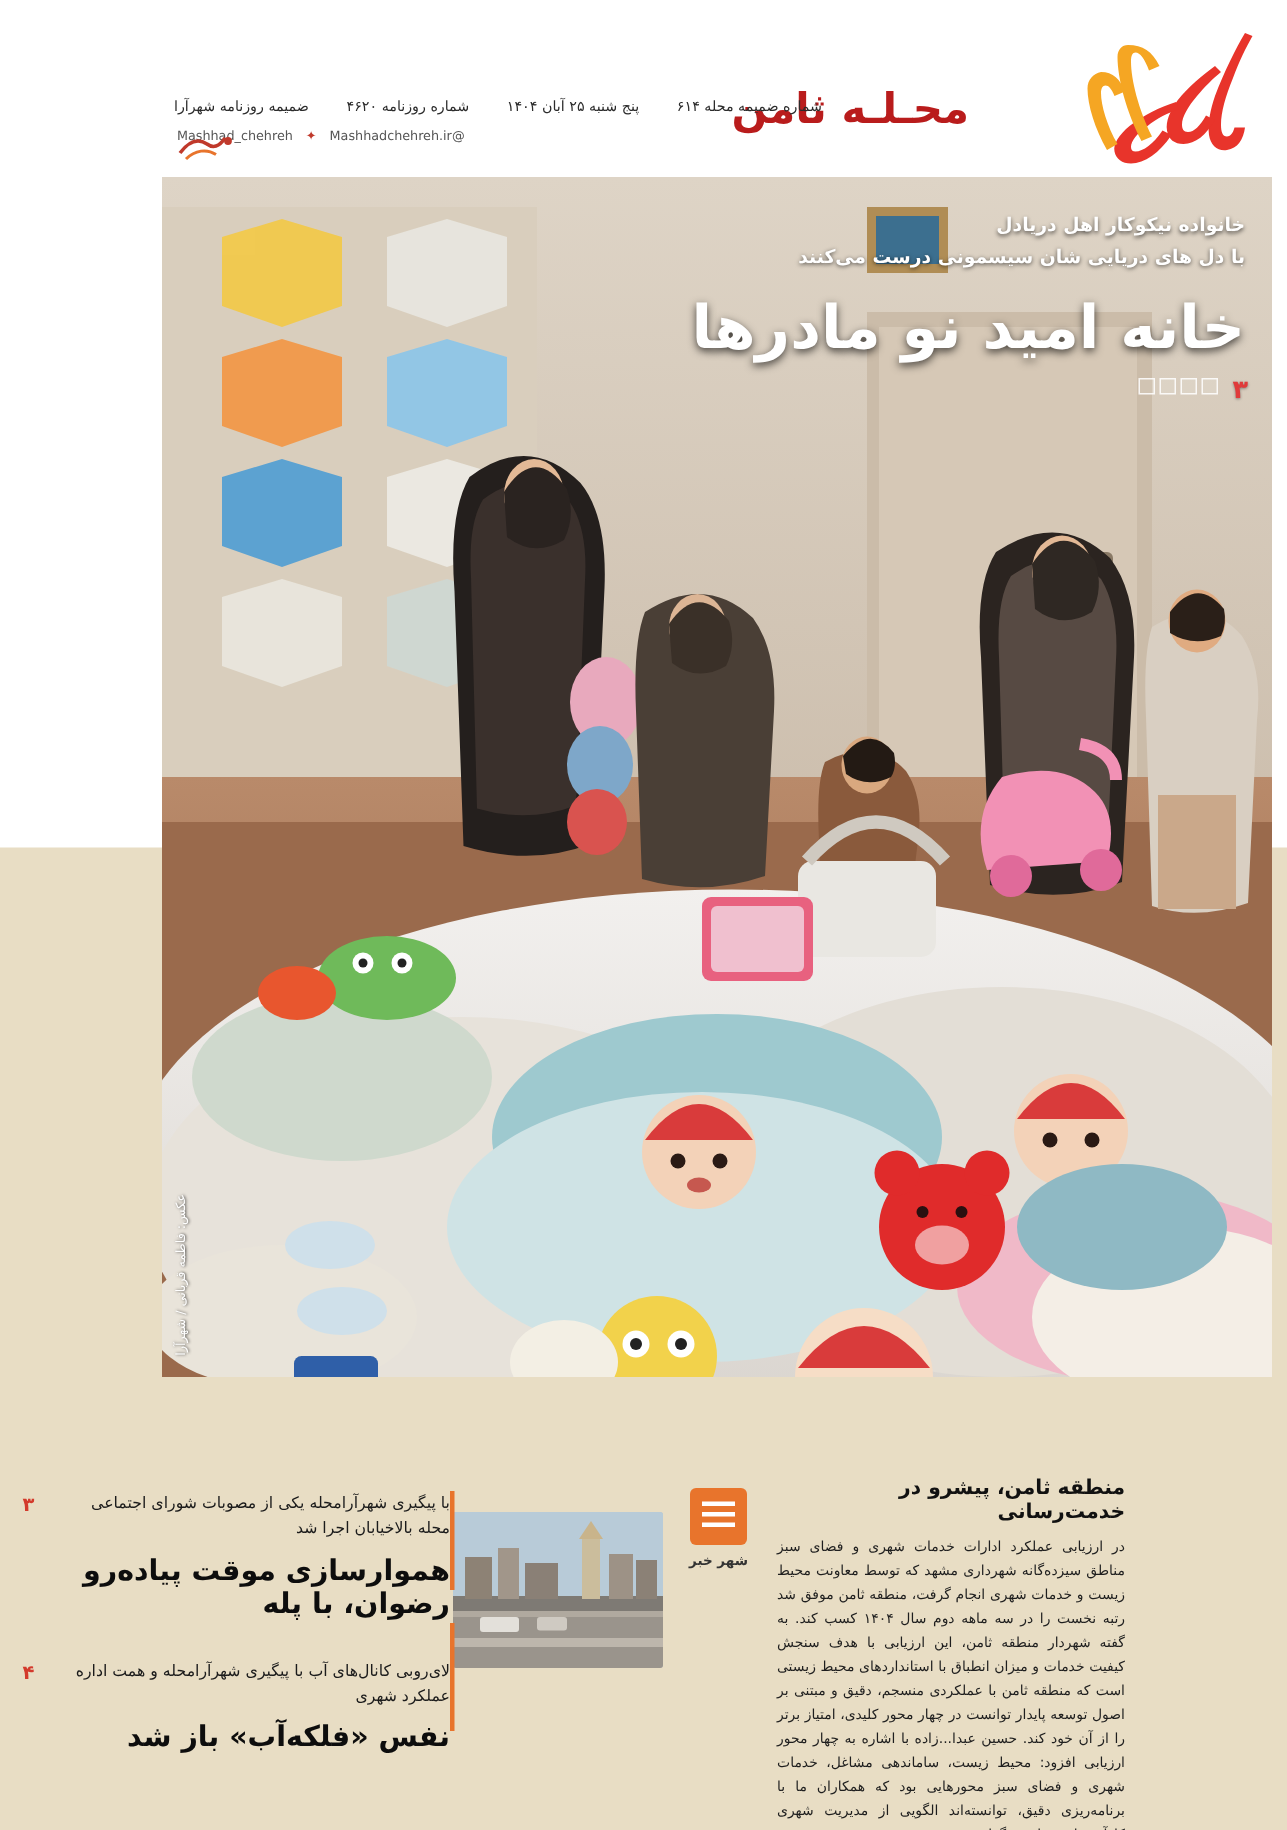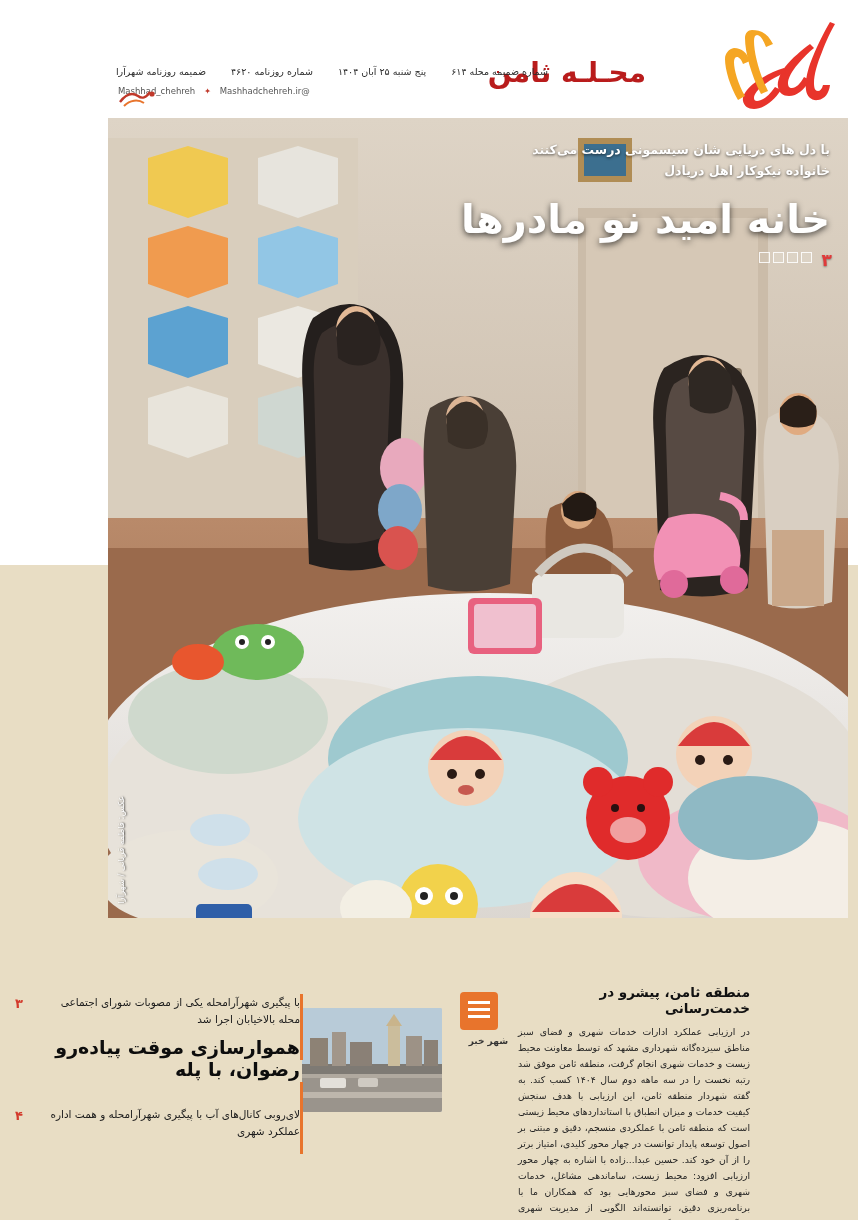--- a/index.html
+++ b/index.html
@@ -143,21 +143,21 @@
   }
   .col-article p {
     font-size: 9.3px; line-height: 1.72; color: #1e1e1e;
     text-align: justify;
   }
 
   
   .col-icon {
     position: absolute;
     right: 350px; top: 22px;
-    width: 58px; text-align: right;
+    width: 58px; text-align: center;
   }
   .news-icon {
     width: 38px; height: 38px; margin: 0 auto 6px;
     background: #e8742c;
     border-radius: 4px;
     position: relative;
   }
   .news-icon::before {
     content: ""; position: absolute;
     left: 8px; top: 9px; right: 8px; height: 2.5px;
@@ -387,22 +387,22 @@
       <ellipse cx="112" cy="712" rx="30" ry="16" fill="#cfe0ea"></ellipse>
       <ellipse cx="120" cy="756" rx="30" ry="16" fill="#cfe0ea"></ellipse>
       <rect x="88" y="786" width="56" height="30" rx="5" fill="#2f5fa8"></rect>
       <rect x="92" y="822" width="56" height="26" rx="5" fill="#2f5fa8"></rect>
 
       <ellipse cx="680" cy="760" rx="100" ry="60" fill="#f4eee6"></ellipse>
       <ellipse cx="640" cy="700" rx="70" ry="42" fill="#8fb9c4"></ellipse>
     </svg>
 
     <div class="hero-kicker">
+      <div>خانواده نیکوکار اهل دریادل</div>
       <div>با دل های دریایی شان سیسمونی درست می‌کنند</div>
-      <div>خانواده نیکوکار اهل دریادل</div>
     </div>
 
     <div class="hero-headline">خانه امید نو مادرها</div>
 
     <div class="hero-pagenum">۳</div>
     <div class="hero-squares">
       <i></i>
         <i></i>
         <i></i>
         <i></i>
@@ -446,20 +446,21 @@
 
       <div class="news-item">
         <div class="num">۳</div>
         <div class="kicker">با پیگیری شهرآرامحله یکی از مصوبات شورای اجتماعی محله بالاخیابان اجرا شد</div>
         <div class="title">هموارسازی موقت پیاده‌رو رضوان، با پله</div>
       </div>
 
       <div class="news-item" style="margin-top:26px;">
         <div class="num">۴</div>
         <div class="kicker">لای‌روبی کانال‌های آب با پیگیری شهرآرامحله و همت اداره عملکرد شهری</div>
+        <div class="title">نفس «فلکه‌آب» باز شد</div>
       </div>
     </div>
 
     <div class="vline" id="vline1" style="top:24px;height:66px;left:300px;"></div>
     <div class="vline" id="vline2" style="top:112px;height:72px;left:300px;"></div>
   </div>
 
 </div>
 
 </body></html>

